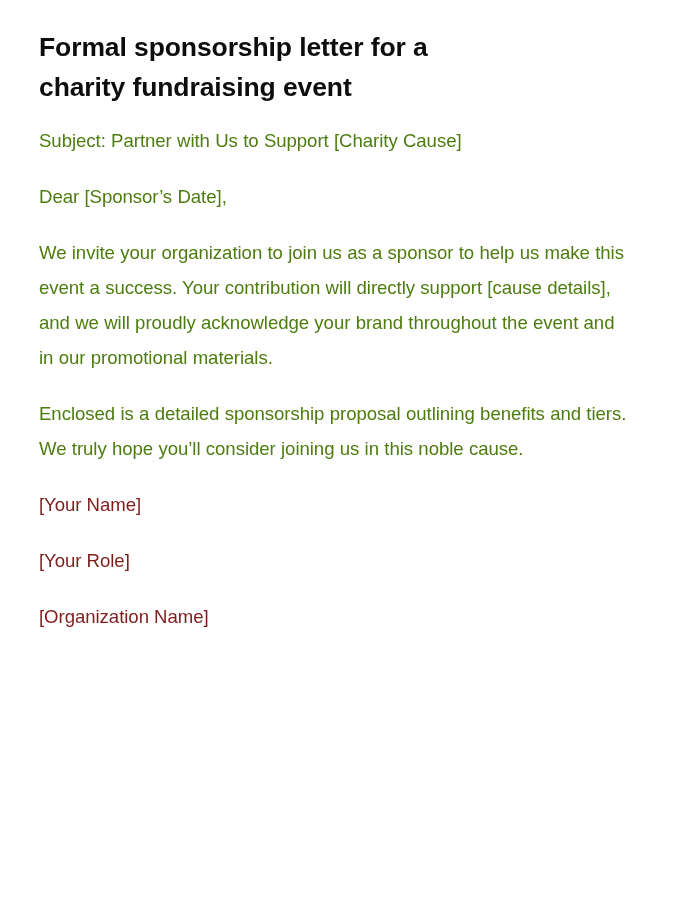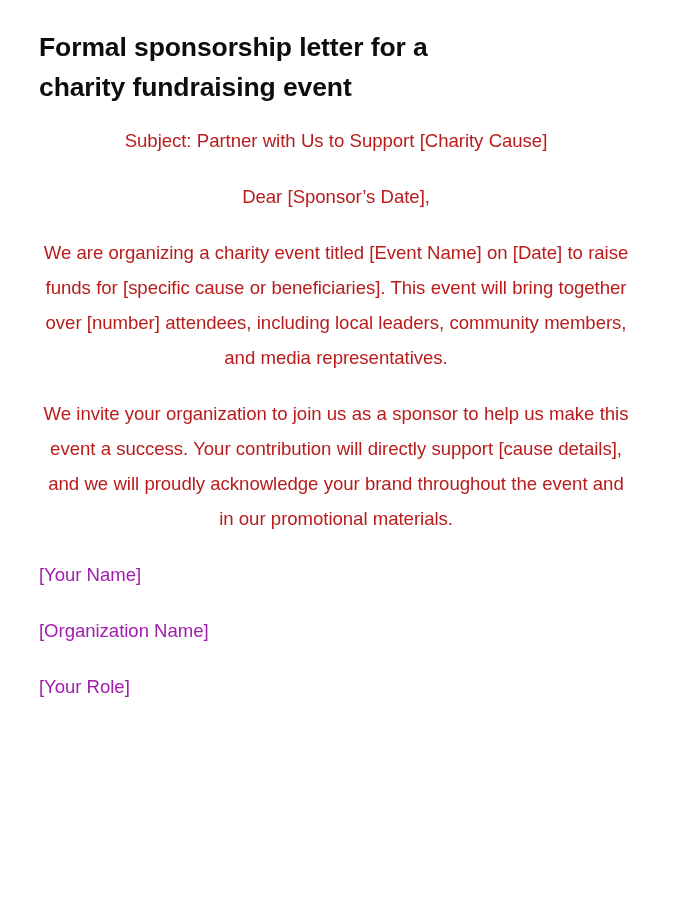--- a/index.html
+++ b/index.html
@@ -36,54 +36,53 @@
   }
 
   .body-block {
     margin-top: 16px;
   }
 
   .para {
     margin: 0 0 21px 0;
     font-size: 18.6px;
     line-height: 35px;
-    color: #b91c1c;
+    color: #4d7c0f;
     max-width: 596px;
     letter-spacing: -0.05px;
     word-spacing: 0.2px;
-    text-align: center;
   }
 
   .sig-line {
     margin: 0 0 21px 0;
     font-size: 18.6px;
     line-height: 35px;
-    color: #a21caf;
+    color: #7f1d1d;
     letter-spacing: -0.05px;
   }
 </style>
 </head>
 <body>
 
 <div class="page">
 
   <h1 class="article-title">Formal sponsorship letter for a charity fundraising event</h1>
 
   <div class="body-block">
 
     <p class="para">Subject: Partner with Us to Support [Charity Cause]</p>
 
     <p class="para">Dear [Sponsor’s Date],</p>
 
-    <p class="para">We are organizing a charity event titled [Event Name] on [Date] to raise funds for [specific cause or beneficiaries]. This event will bring together over [number] attendees, including local leaders, community members, and media representatives.</p>
 
     <p class="para">We invite your organization to join us as a sponsor to help us make this event a success. Your contribution will directly support [cause details], and we will proudly acknowledge your brand throughout the event and in our promotional materials.</p>
 
+    <p class="para">Enclosed is a detailed sponsorship proposal outlining benefits and tiers. We truly hope you’ll consider joining us in this noble cause.</p>
 
 
     <p class="sig-line">[Your Name]</p>
 
+    <p class="sig-line">[Your Role]</p>
+
     <p class="sig-line">[Organization Name]</p>
-
-    <p class="sig-line">[Your Role]</p>
 
   </div>
 </div>
 
 </body></html>

